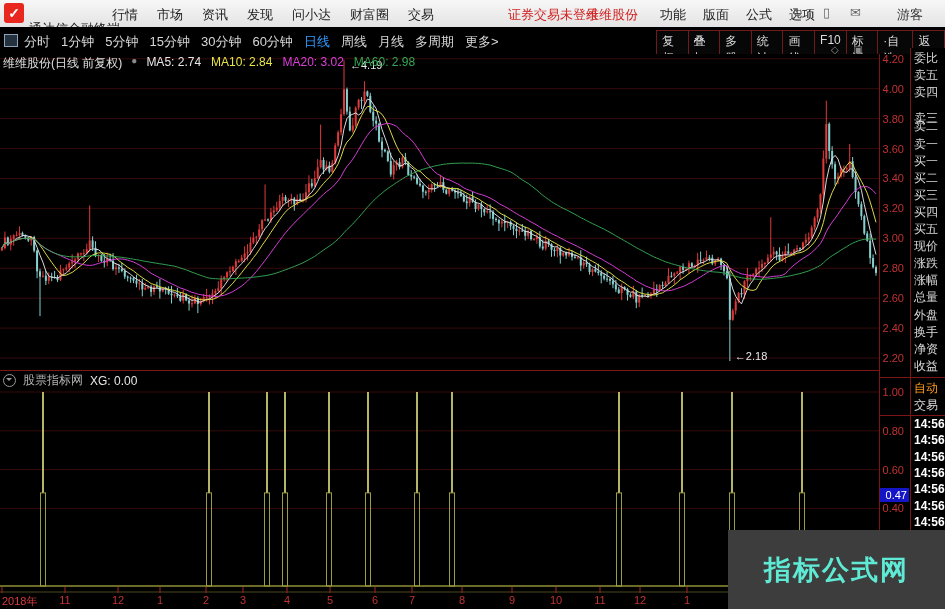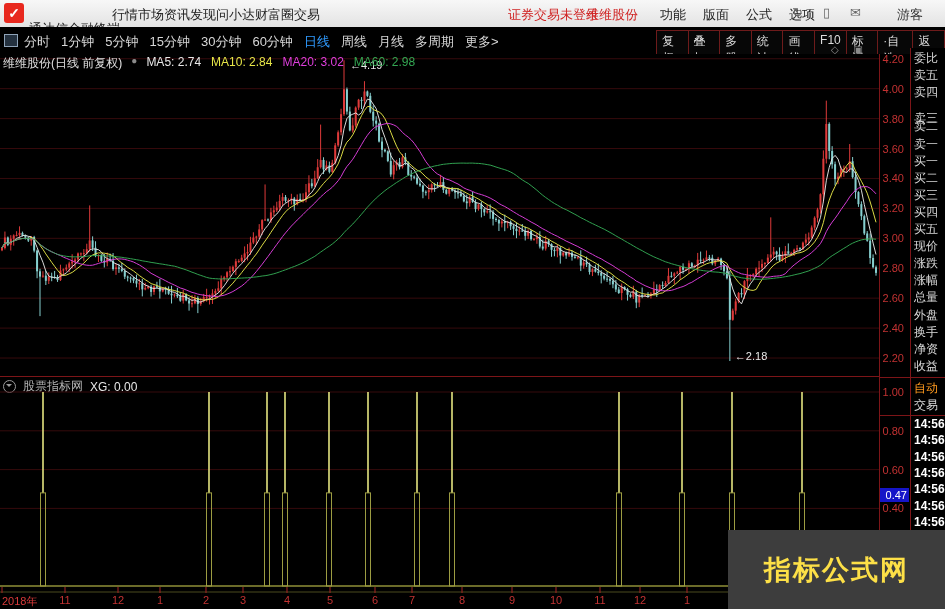--- a/index.html
+++ b/index.html
@@ -5,21 +5,21 @@
   html,body{margin:0;padding:0;background:#111;}
   .screen{position:relative;width:945px;height:609px;overflow:hidden;background:#000;
           font-family:"Liberation Sans",sans-serif;-webkit-font-smoothing:antialiased;}
   
   .titlebar{position:absolute;left:0;top:0;width:945px;height:27px;
             background:linear-gradient(#f7f7f7,#e3e3e3);border-bottom:1px solid #b8b8b8;
             color:#222;font-size:13px;}
   .logo{position:absolute;left:4px;top:3px;width:20px;height:20px;background:#e8281e;
         border-radius:3px;color:#fff;font-weight:bold;font-size:14px;line-height:20px;text-align:center;}
   .appname{position:absolute;left:29px;top:20px;font-size:13px;color:#222;}
-  .menus{position:absolute;left:112px;top:6px;display:flex;}
+  .menus{position:absolute;left:112px;top:6px;display:flex;gap:19px;}
   .menus span{cursor:default;color:#222;}
   .tb-status{position:absolute;top:6px;color:#d02424;}
   .rmenus{position:absolute;left:660px;top:6px;display:flex;gap:17px;color:#222;}
   .tb-icons{position:absolute;left:792px;top:5px;display:flex;gap:20px;color:#666;font-size:13px;}
   .guest{position:absolute;right:22px;top:6px;color:#333;}
   
   .toolbar2{position:absolute;left:0;top:27px;width:945px;height:27px;background:#000;
             border-bottom:1px solid #5e1212;color:#d8d8d8;font-size:13px;}
   .winicon{position:absolute;left:4px;top:7px;width:12px;height:11px;border:1px solid #8fa3b8;background:#24313f;}
   .periods{position:absolute;left:24px;top:6px;display:flex;gap:11px;}
@@ -29,21 +29,21 @@
   .toolbtns span{border:1px solid #6e1b1b;margin-left:-1px;padding:2px 5px;font-size:12px;color:#dcdcdc;background:#070707;}
   .pane-icons{position:absolute;left:831px;top:44px;color:#8a8a8a;font-size:10px;letter-spacing:6px;}
   
   .chart-wrap{position:absolute;left:0;top:54px;width:879px;height:555px;background:#000;
               border-right:1px solid #7d1518;}
   .chart-header{position:absolute;left:3px;top:1px;height:15px;display:flex;gap:9px;
                 font-size:12px;color:#e0e0e0;z-index:5;pointer-events:none;white-space:nowrap;}
   .chart-header .dot{color:#8a8a8a;font-size:10px;}
   svg.main{position:absolute;left:0;top:1px;}
   .ind-header{position:absolute;left:0;top:316px;width:879px;height:20px;border-top:1px solid #7d1518;
-              display:flex;align-items:center;gap:7px;font-size:12px;color:#b4b4b4;padding-left:3px;box-sizing:border-box;margin-top:6px;}
+              display:flex;align-items:center;gap:7px;font-size:12px;color:#b4b4b4;padding-left:3px;box-sizing:border-box;}
   .ind-icon{width:11px;height:11px;border:1px solid #9a9a9a;border-radius:50%;position:relative;}
   .ind-icon:after{content:"";position:absolute;left:2px;top:3px;border:3px solid transparent;border-top-color:#9a9a9a;}
   .ind-xg{color:#e6e6e6;}
   svg.sub{position:absolute;left:0;top:336px;}
   .xlabels{position:absolute;left:0;top:540px;width:879px;height:15px;font-size:11px;color:#c23232;}
   .xlabels span{position:absolute;top:0;transform:translateX(-50%);}
   .xlabels span.first{transform:none;color:#d83a3a;}
   
   .yaxis{position:absolute;left:880px;top:54px;width:30px;height:555px;background:#000;font-size:11px;color:#c23232;}
   .yaxis .tick{position:absolute;right:6px;}
@@ -51,21 +51,21 @@
          padding:1px 2px 1px 0;box-sizing:border-box;}
   .sidebar{position:absolute;left:910px;top:48px;width:35px;height:561px;background:#000;
            border-left:1px solid #7d1518;overflow:hidden;font-size:12px;color:#d8d8d8;}
   .sidebar .row{position:absolute;left:3px;white-space:nowrap;}
   .sb-hline{position:absolute;left:880px;width:65px;height:0;border-top:1px solid #7d1518;}
   .sb-auto{color:#ff9a1e;}
   .sb-time{font-weight:bold;color:#fff;}
   
   .watermark{position:absolute;left:728px;top:530px;width:217px;height:79px;background:#3d3d3d;
              display:flex;flex-direction:column;justify-content:center;align-items:center;z-index:20;}
-  .wm1{color:#fde047;font-size:27px;font-weight:bold;letter-spacing:2px;line-height:30px;}
+  .wm1{color:#5eead4;font-size:27px;font-weight:bold;letter-spacing:2px;line-height:30px;}
   .wm2{color:#ececec;font-size:21px;line-height:26px;}
 </style>
 </head>
 <body>
 
 <div class="screen">
 
   <div class="titlebar">
     <div class="logo">✓</div>
     <div class="appname">通达信金融终端</div>

